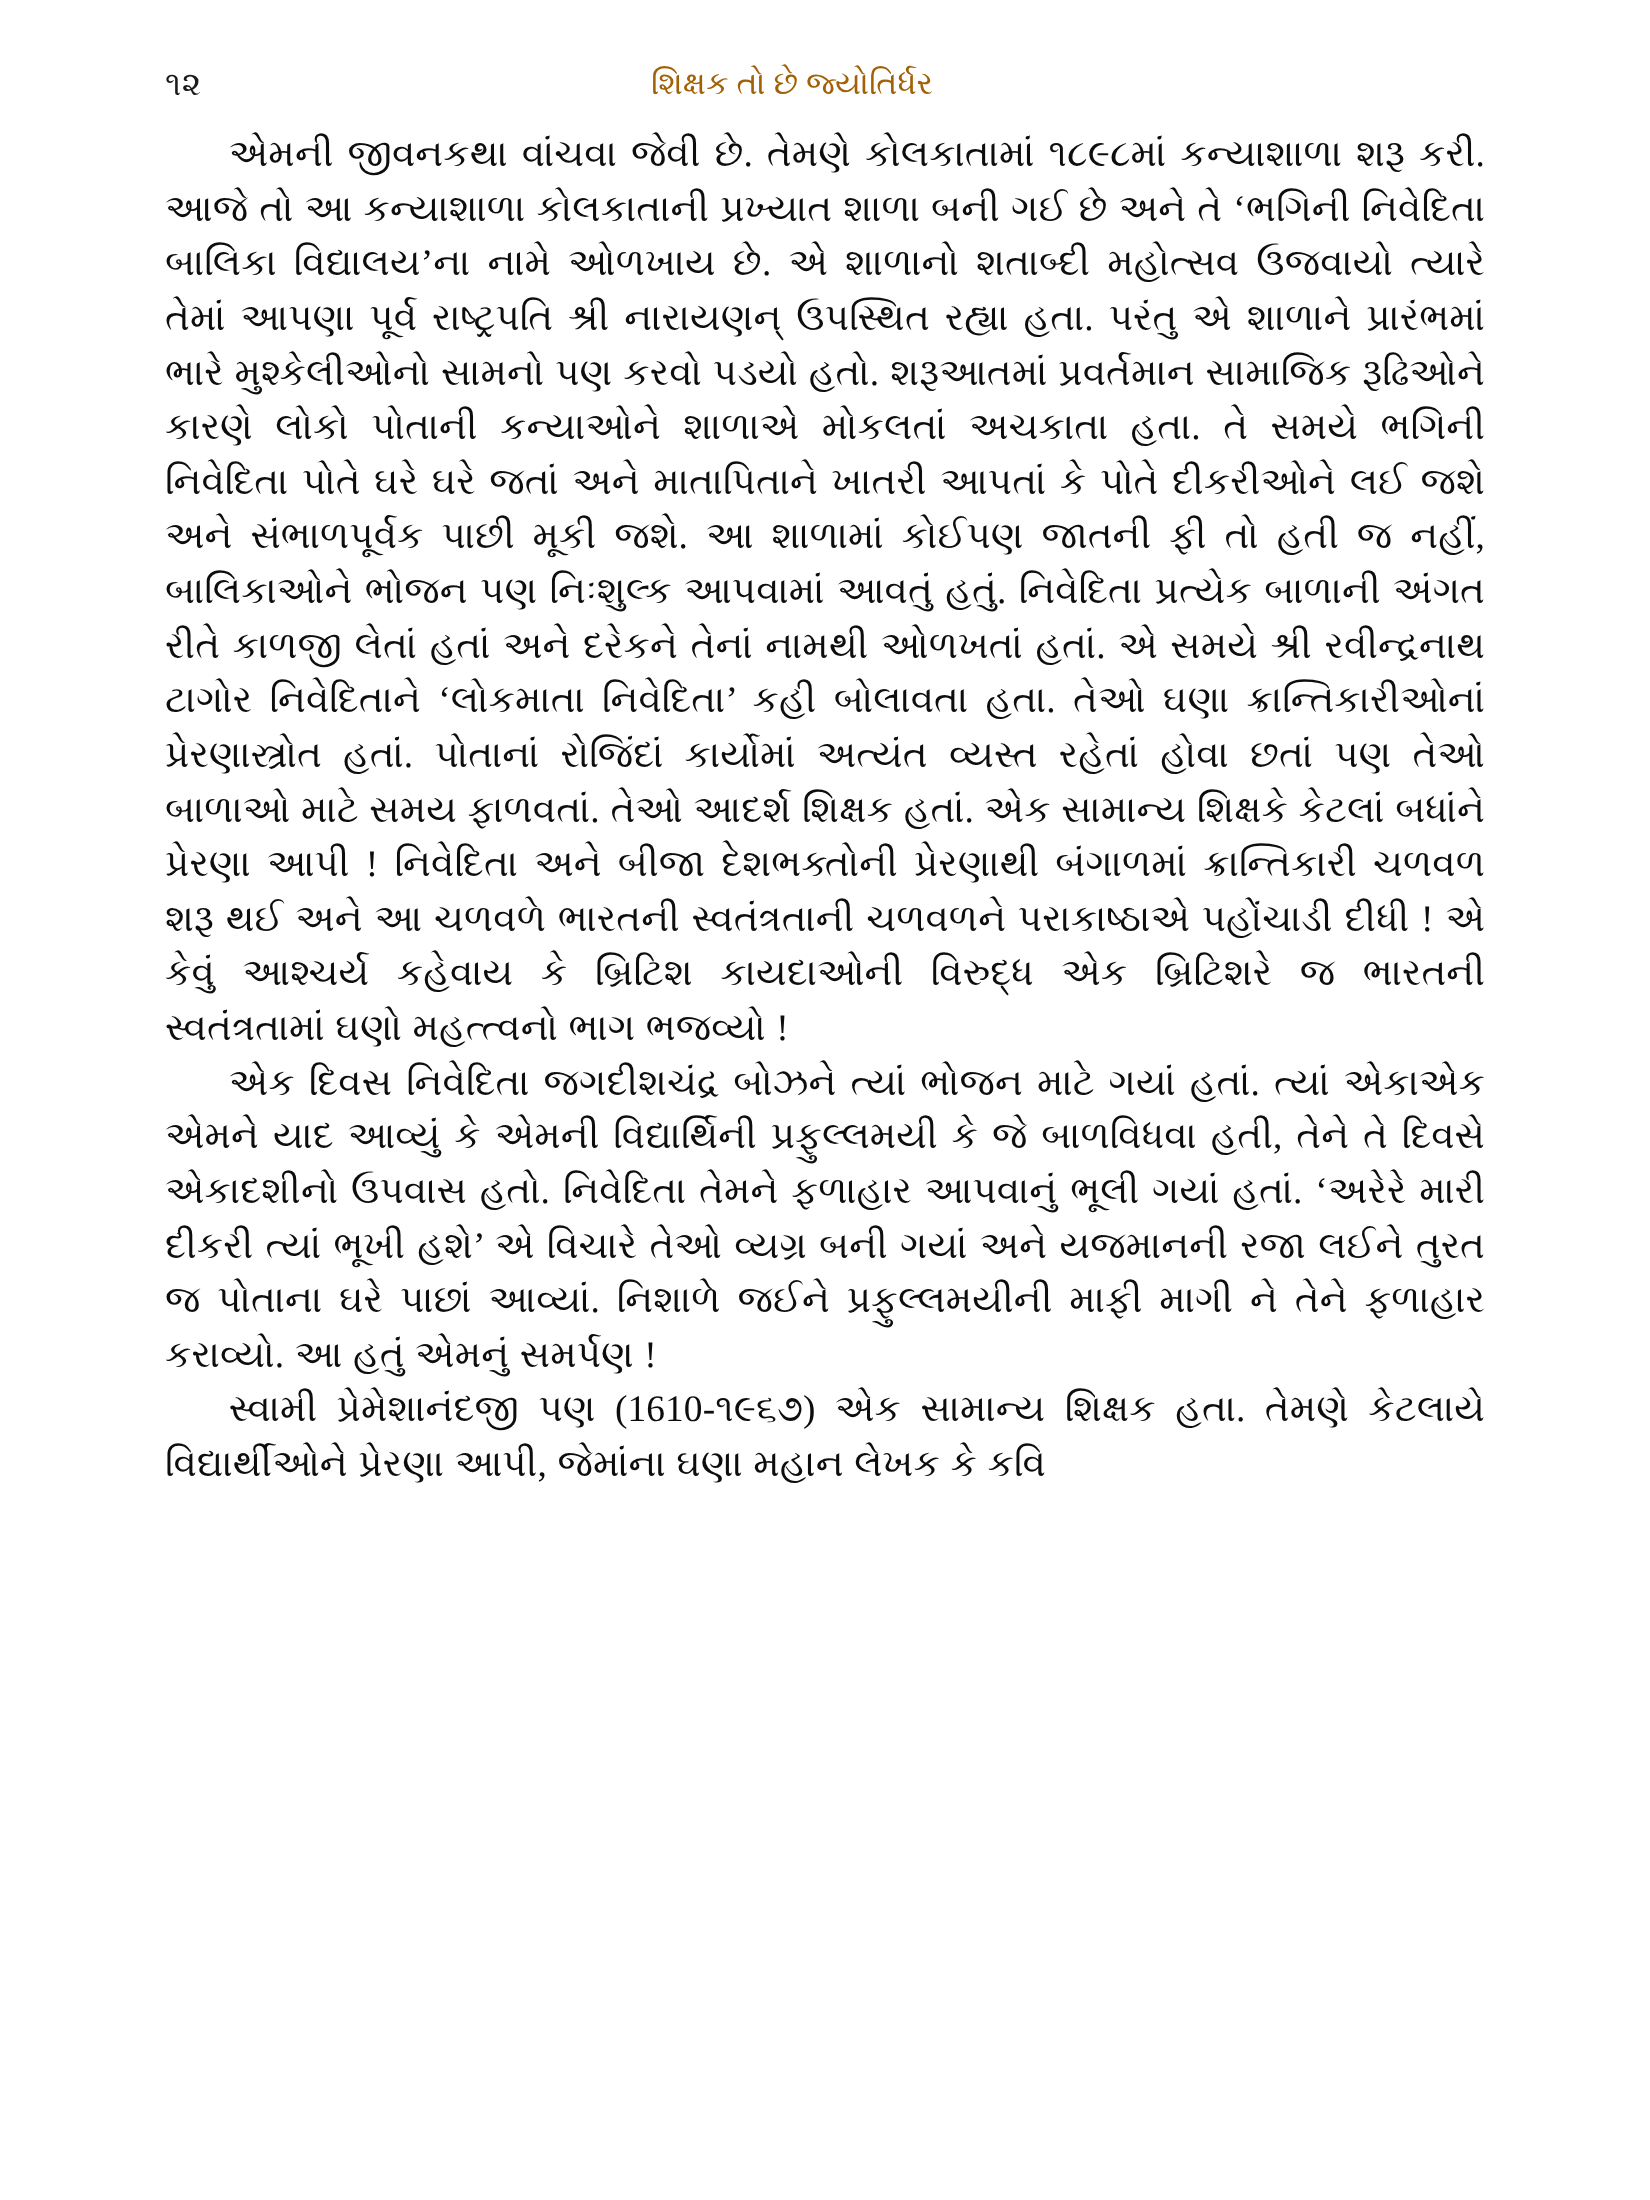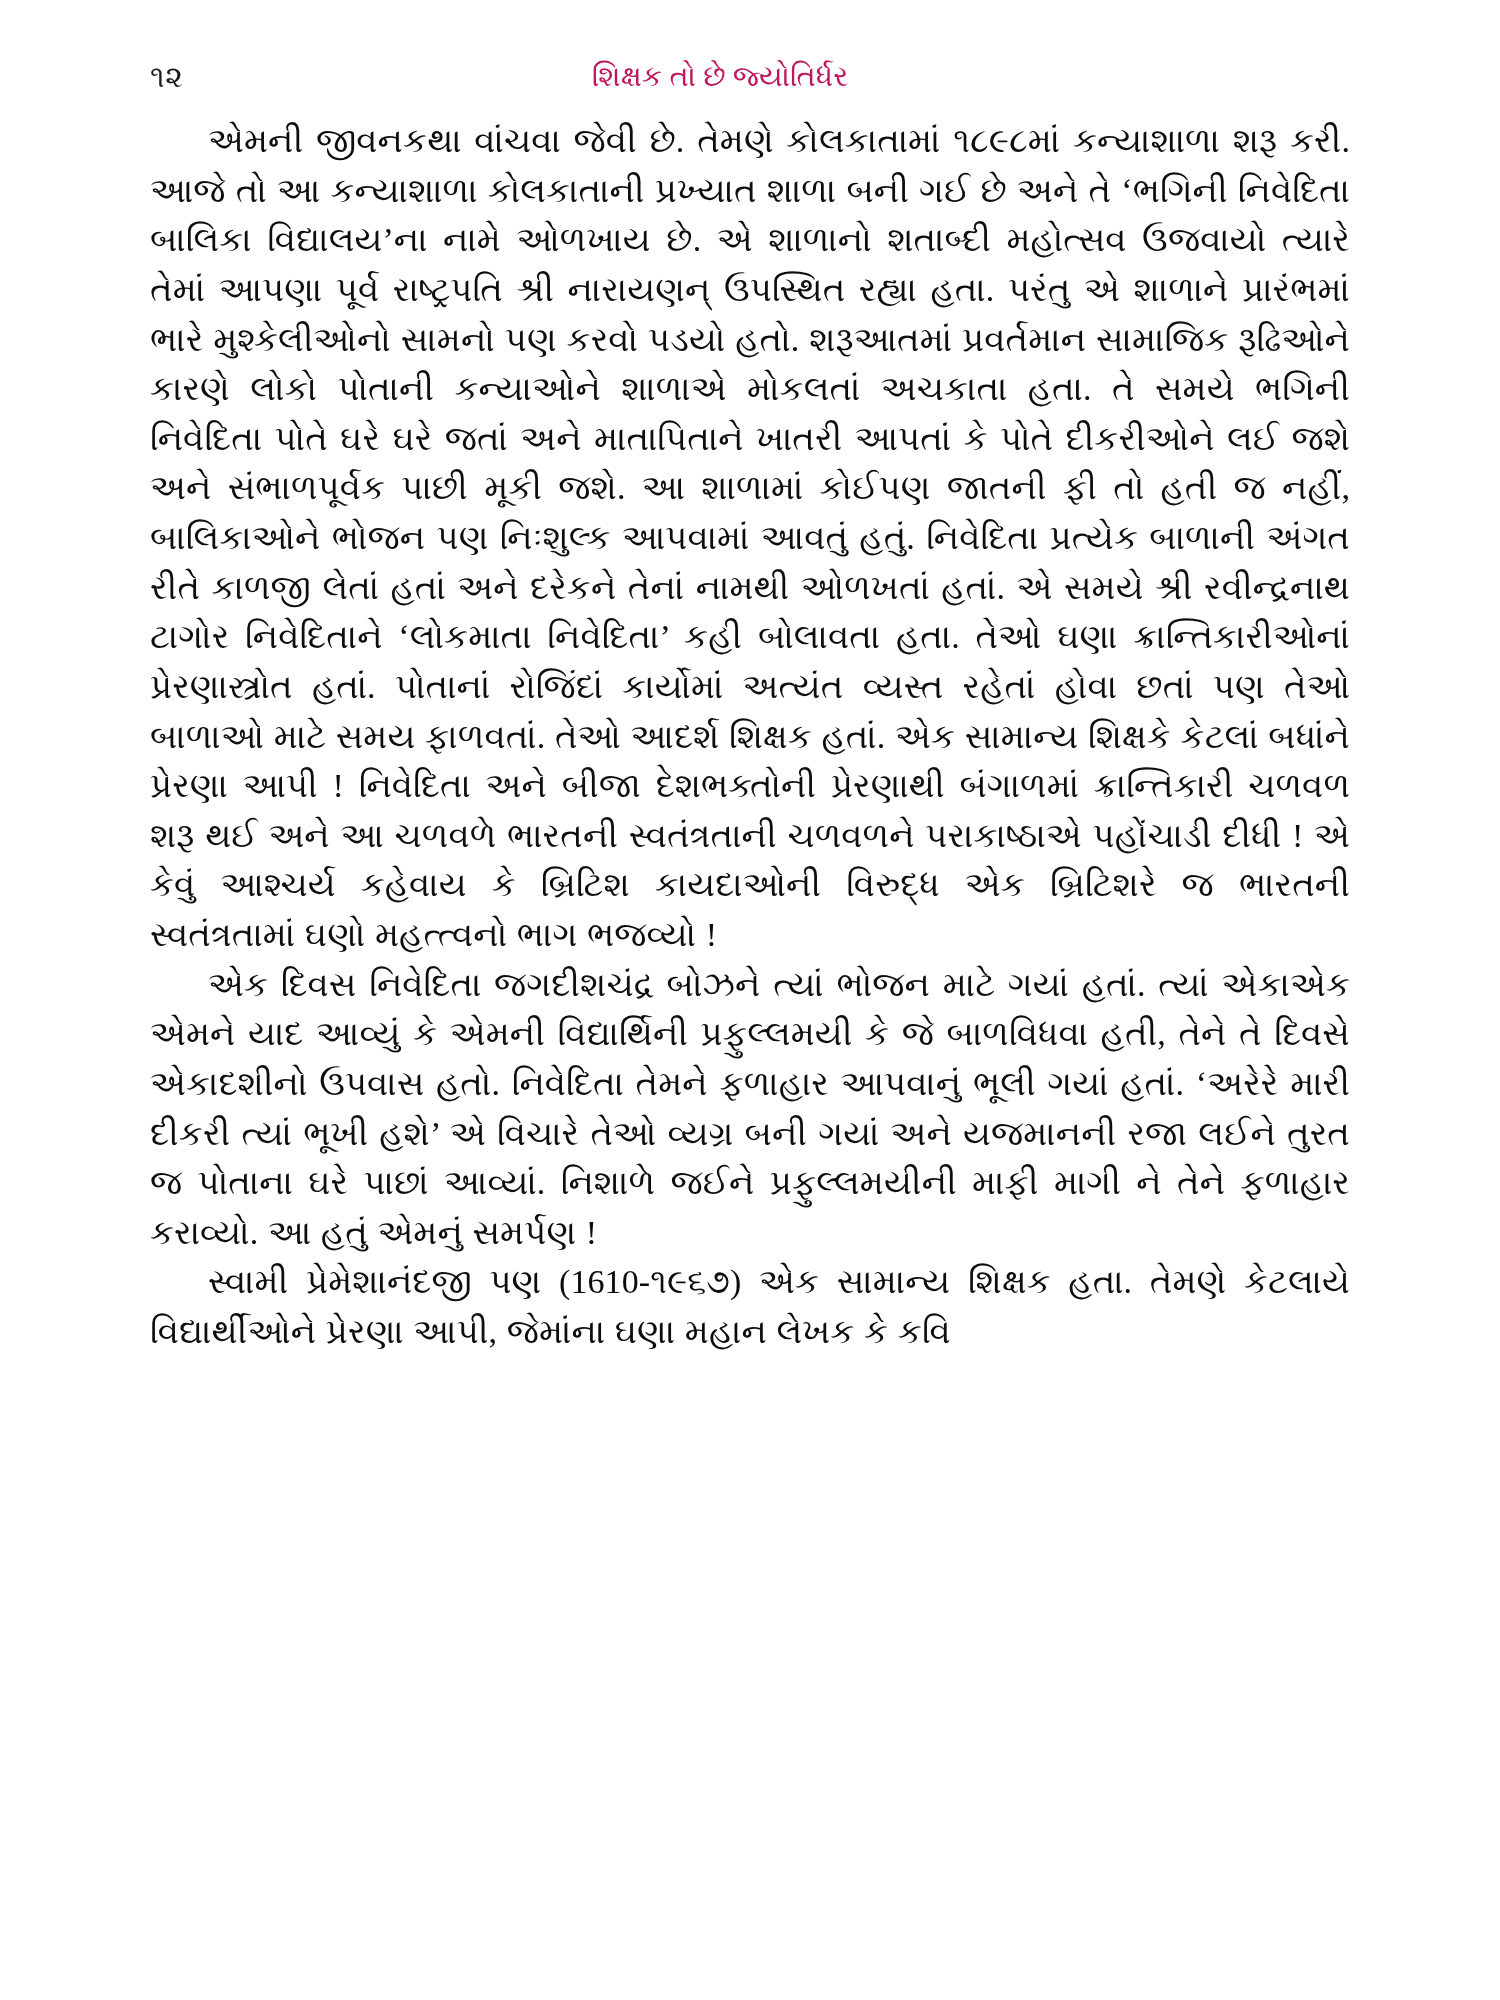--- a/index.html
+++ b/index.html
@@ -42,21 +42,21 @@
     letter-spacing: 0.5px;
     color: #1a1a1a;
   }
   .running-head {
     position: absolute;
     left: 0;
     right: 0;
     top: 0;
     text-align: center;
     font-size: 29px;
-    color: #be185d;
+    color: #a16207;
     padding-right: 60px;
   }
   .body-text {
     font-size: 34px;
     line-height: 1.46;
     text-align: justify;
     text-justify: inter-word;
     color: #0d0d0d;
     letter-spacing: 0.1px;
     word-spacing: 1px;

